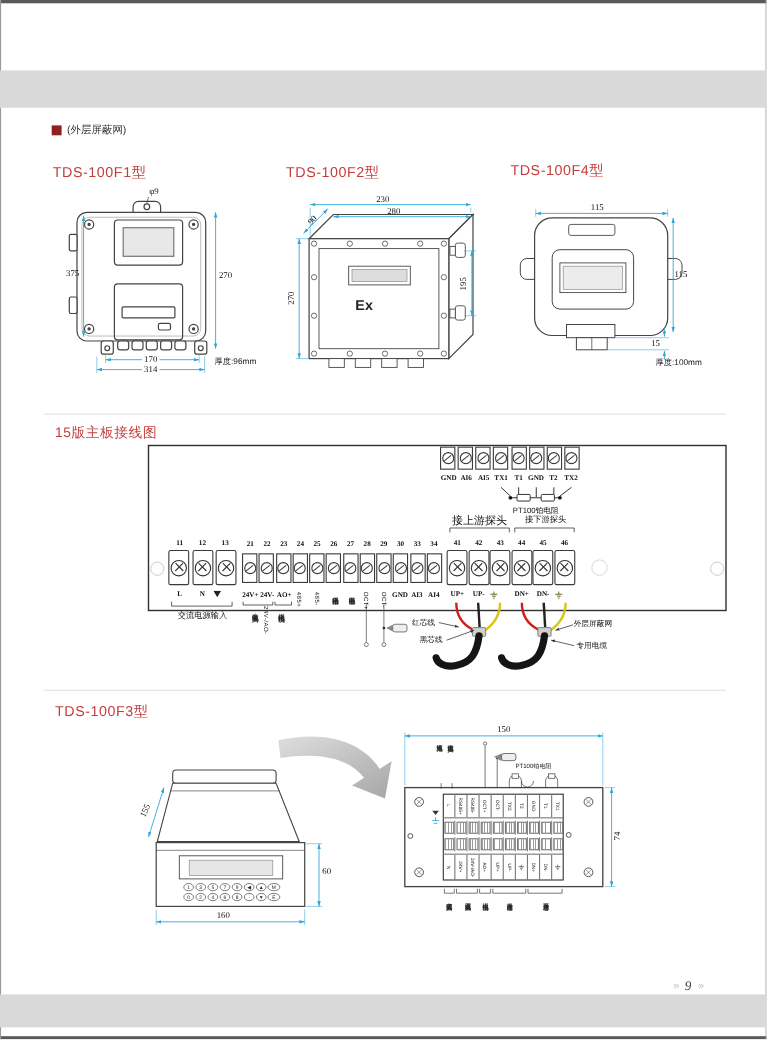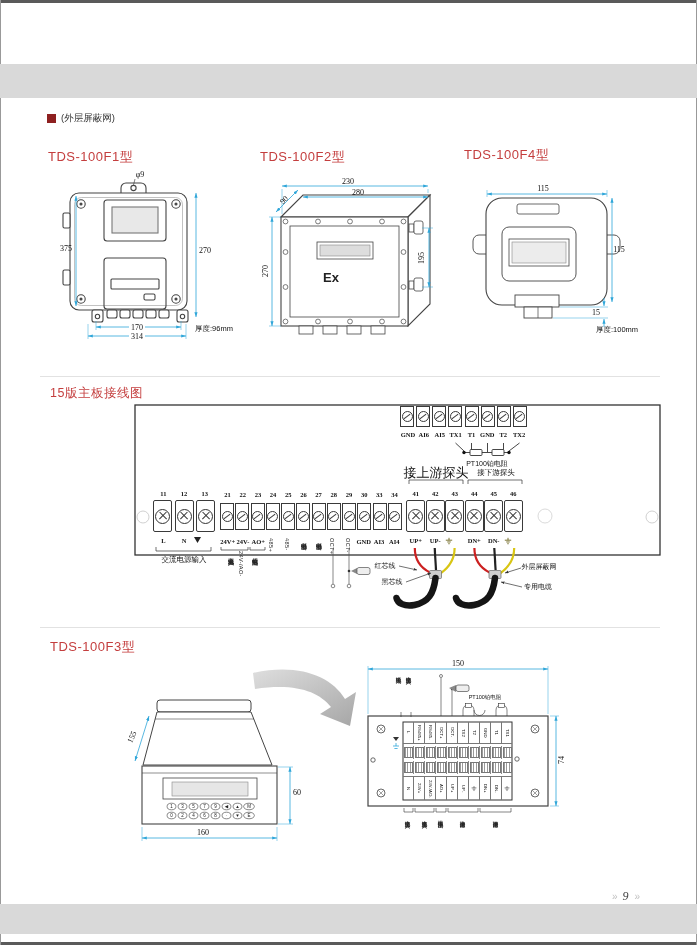--- a/index.html
+++ b/index.html
@@ -423,21 +423,21 @@
     <span>GND</span>
       <span>AI6</span>
     <span>AI5</span>
       <span>TX1</span>
     <span>T1</span>
       <span>GND</span>
     <span>T2</span>
       <span>TX2</span>
   </div>
   <div class="d cn" style="left:487px;top:464px;font-size:7px">PT100铂电阻</div>
-  <div class="d cn" style="left:436px;top:473px;font-size:13px">接上游探头</div>
+  <div class="d cn" style="left:436px;top:473px;font-size:10px">接上游探头</div>
   <div class="d cn" style="left:496px;top:473px;font-size:7.5px">接下游探头</div>
 
   <div class="lbr" style="left:153px;top:490px;width:62px">
     <span>11</span>
       <span>12</span>
       <span>13</span>
   </div>
   <div class="row" style="left:153px;top:500px;width:62px;height:32px">
     <div class="tc tc-l">
         <i class="sl"></i>

